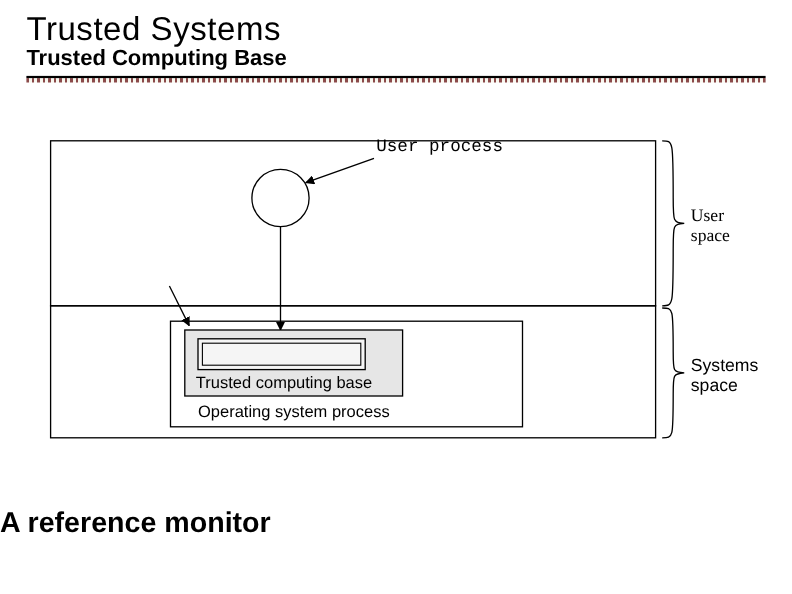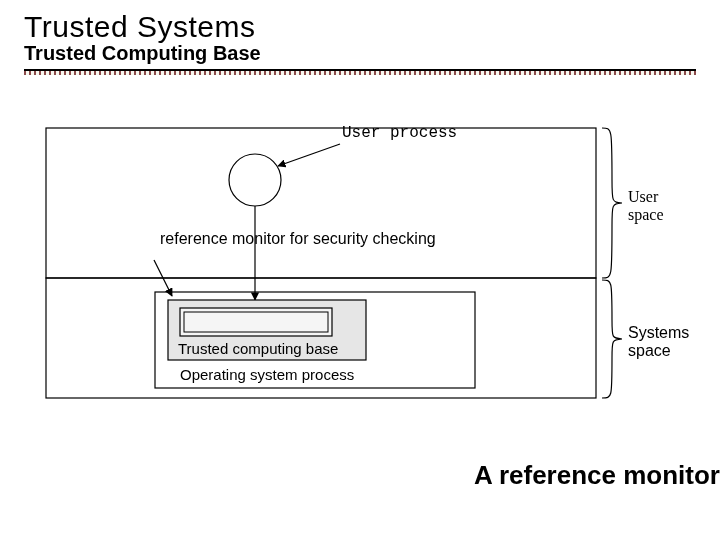--- a/index.html
+++ b/index.html
@@ -49,21 +49,21 @@
     font-family: Arial, Helvetica, sans-serif;
     font-size: 16px;
     color: #000;
     position: absolute;
   }
   .caption {
     position: absolute;
     left: 0;
     right: 0;
     top: 460px;
-    text-align: right;
+    text-align: left;
     font-size: 26px;
     font-weight: bold;
     color: #000;
   }
 </style>
 </head>
 <body>
 
 <div class="header">
   <div class="title">Trusted Systems</div>
@@ -108,21 +108,20 @@
              C 572 160, 572 160, 572 200
              C 572 218, 572 218, 582 219
              C 572 220, 572 220, 572 238
              C 572 278, 572 278, 562 278" fill="none" stroke="#000" stroke-width="1.2"></path>
   </svg>
 
   
   <div class="diagram-label" style="left:302px; top:4px;font-family:Liberation Mono, monospace;">User process</div>
 
   <div class="diagram-label" style="left:120px; top:110px; line-height:1.15;">
-    <div>reference monitor for security checking</div>
   </div>
 
   <div class="diagram-label" style="left:138px; top:220px; font-size:15px;">Trusted computing base</div>
   <div class="diagram-label" style="left:140px; top:246px; font-size:15px;">Operating system process</div>
 
   <div class="diagram-label" style="left:588px; top:68px; white-space:pre; line-height:1.15;font-family:Liberation Serif, serif;">User
 space</div>
   <div class="diagram-label" style="left:588px; top:204px; white-space:pre; line-height:1.15;">Systems
 space</div>
 </div>

